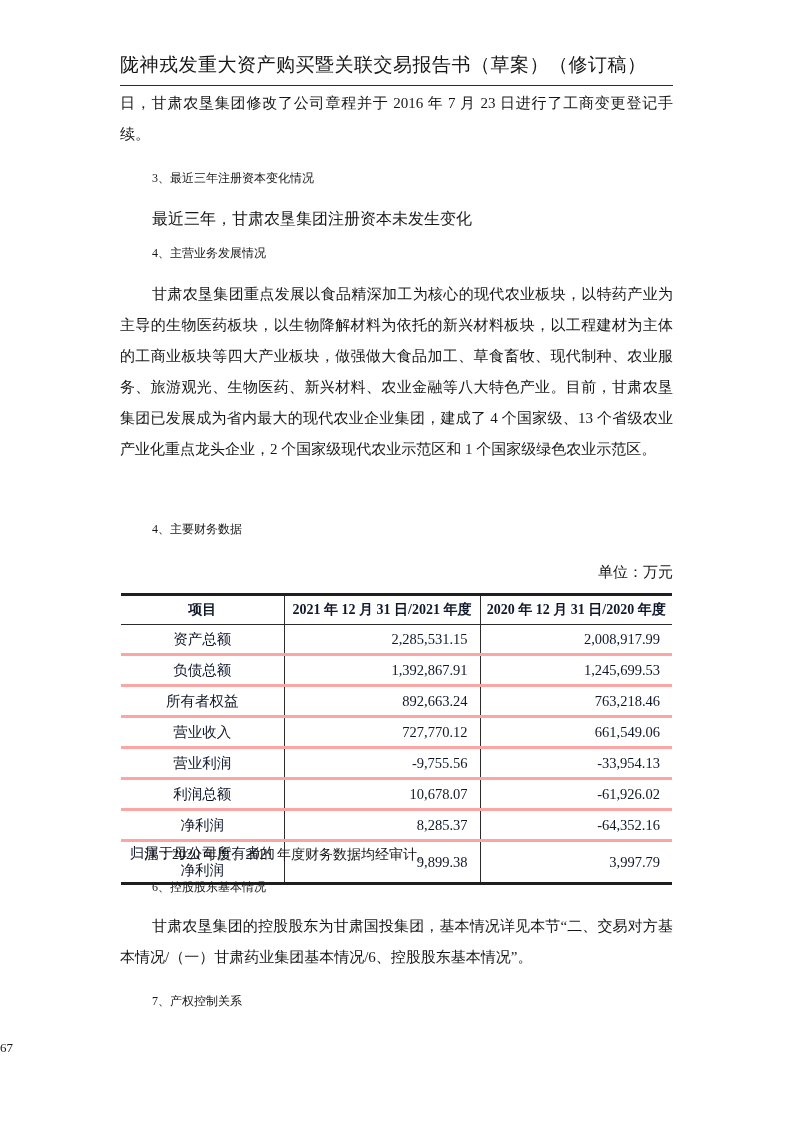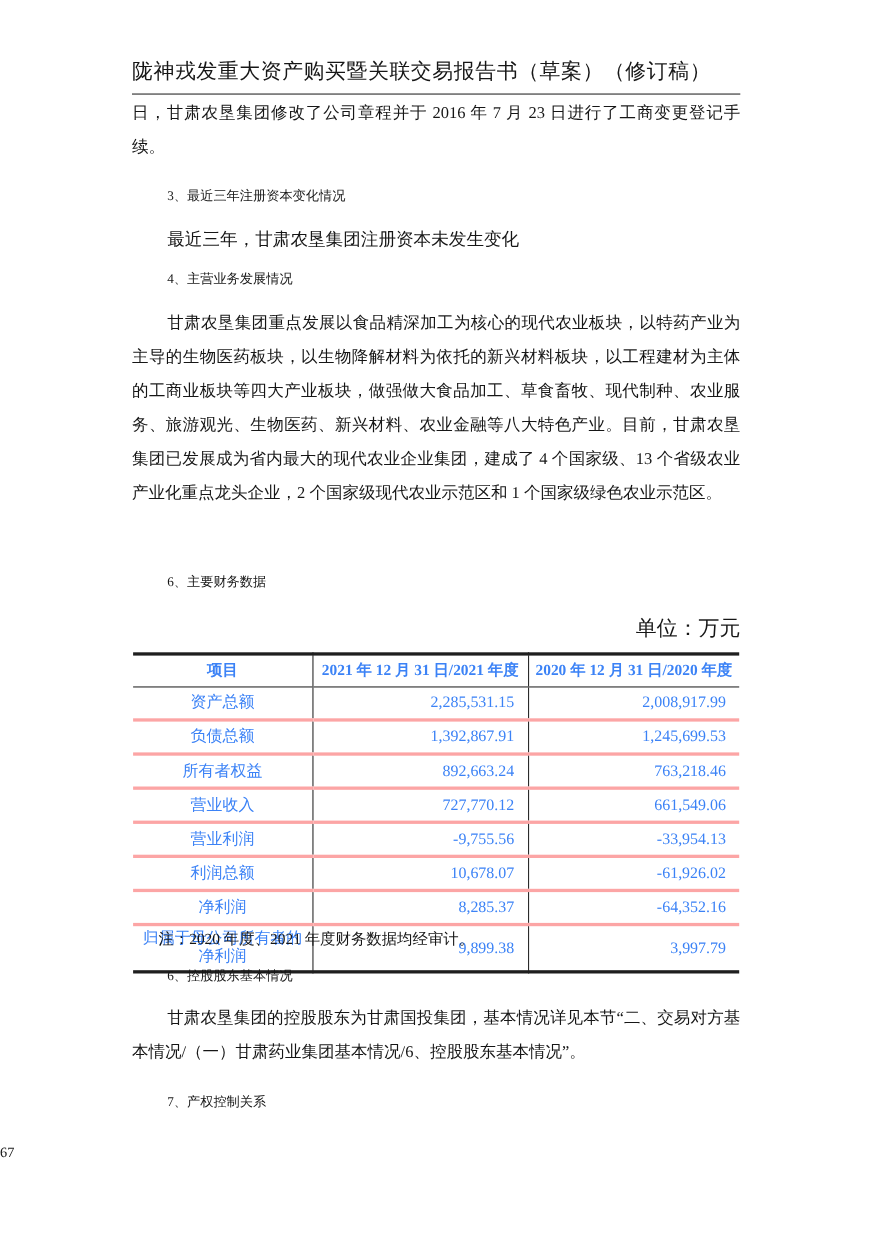--- a/index.html
+++ b/index.html
@@ -16,25 +16,25 @@
     display:flex;justify-content:flex-start;align-items:flex-end;
     font-size:19px;letter-spacing:.5px;
     padding-bottom:7px;
     border-bottom:1.5px solid #2b2b2b;
   }
   .block{position:absolute;left:120px;width:553px;}
   .body-text{font-size:15px;line-height:31px;text-align:justify;}
   .indent2{text-indent:32px;}
   .heading{font-size:12px;line-height:33px;padding-left:32px;}
   .single-line{font-size:16px;line-height:33px;padding-left:32px;}
-  .unit-line{font-size:19px;line-height:20px;text-align:right;}
+  .unit-line{font-size:15px;line-height:20px;text-align:right;}
   table.fin{
     position:absolute;left:121px;top:593px;width:551px;
     border-collapse:collapse;table-layout:fixed;
-    font-size:14.5px;color:#3b82f6;
+    font-size:14.5px;color:#0f172a;
     border-top:3px solid #1f1f1f;
     border-bottom:3px solid #1f1f1f;
   }
   table.fin col.c1{width:163px;}
   table.fin col.c2{width:196px;}
   table.fin col.c3{width:192px;}
   table.fin th{
     font-size:14px;font-weight:bold;text-align:center;
     height:28px;padding:0 4px;
     border-bottom:1px solid #2b2b2b;
@@ -66,21 +66,21 @@
   <div class="block body-text" style="top:88px;">日，甘肃农垦集团修改了公司章程并于 2016 年 7 月 23 日进行了工商变更登记手续。</div>
 
   <div class="block heading" style="top:162px;">3、最近三年注册资本变化情况</div>
 
   <div class="block single-line" style="top:202px;">最近三年，甘肃农垦集团注册资本未发生变化</div>
 
   <div class="block heading" style="top:237px;">4、主营业务发展情况</div>
 
   <div class="block body-text indent2" style="top:279px;">甘肃农垦集团重点发展以食品精深加工为核心的现代农业板块，以特药产业为主导的生物医药板块，以生物降解材料为依托的新兴材料板块，以工程建材为主体的工商业板块等四大产业板块，做强做大食品加工、草食畜牧、现代制种、农业服务、旅游观光、生物医药、新兴材料、农业金融等八大特色产业。目前，甘肃农垦集团已发展成为省内最大的现代农业企业集团，建成了 4 个国家级、13 个省级农业产业化重点龙头企业，2 个国家级现代农业示范区和 1 个国家级绿色农业示范区。</div>
 
-  <div class="block heading" style="top:513px;">6、主要财务数据</div>
+  <div class="block heading" style="top:513px;">4、主要财务数据</div>
 
   <div class="block unit-line" style="top:562px;">单位：万元</div>
 
   <table class="fin">
     <colgroup>
         <col class="c1">
         <col class="c2">
         <col class="c3">
       </colgroup>
     <thead>

